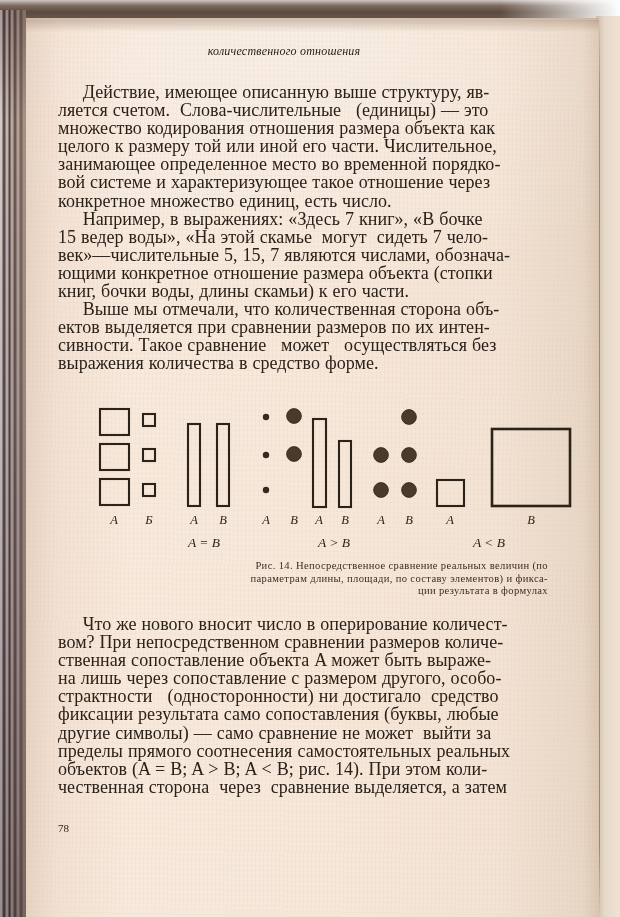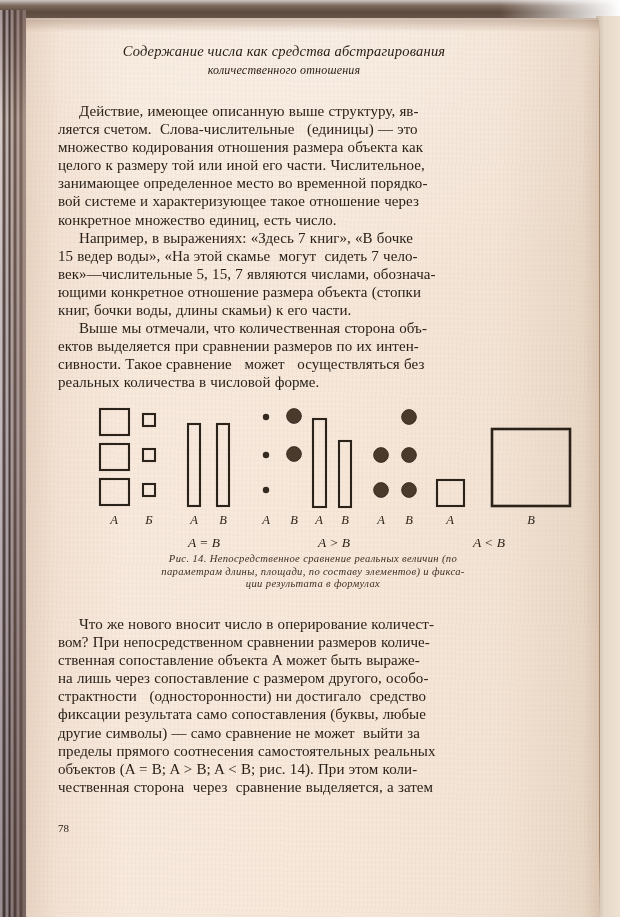--- a/index.html
+++ b/index.html
@@ -120,21 +120,21 @@
     line-height: 19px;
     letter-spacing: 0.2px;
     margin: 0 0 22px 0;
     font-family: "Liberation Serif", serif;
   }
   .heading .ln { display: block; }
   .heading .ln2 { font-size: 12px; }
 
   p.para {
     margin: 0;
-    font-size: 15px;
+    font-size: 18px;
     line-height: 18.1px;
     text-align: justify;
     text-align-last: left;
     letter-spacing: 0.05px;
     word-spacing: 0.4px;
     font-family: "Liberation Serif", serif;
   }
   p.para .ln { display: block; white-space: pre; }
 
   .para-block { margin-bottom: 0px; }
@@ -144,29 +144,28 @@
     position: absolute;
     left: 26px;
     top: 400px;
     width: 573px;
     height: 205px;
   }
   .fig-canvas { position: absolute; left: 0; top: 0; }
   .fig-caption {
     position: absolute;
     left: 52px;
-    top: 153px;
+    top: 160px;
     width: 470px;
-    text-align: center;
+    text-align: right;
     font-size: 10.6px;
     line-height: 12.6px;
     letter-spacing: 0.35px;
     color: #3a2e24;
     font-family: "Liberation Serif", serif;
-    font-style: italic;
   }
   .fig-caption .cl { display: block; }
 
   .pageno {
     position: absolute;
     left: 58px;
     top: 822px;
     font-size: 11px;
     color: #2a2119;
     font-family: "Liberation Serif", serif;
@@ -190,21 +189,20 @@
   <div class="right-seam"></div>
 
   <div class="page">
     <div class="page-top-shadow"></div>
     <div class="page-grain"></div>
   </div>
 
   <div class="content ink-soft">
 
     <div class="heading">
-      <span class="ln ln1">Содержание числа как средства абстрагирования</span>
       <span class="ln ln2">количественного отношения</span>
     </div>
 
     <p class="para para-block">
       <span class="ln">     Действие, имеющее описанную выше структуру, яв-</span>
       <span class="ln">ляется счетом.  Слова-числительные   (единицы) — это</span>
       <span class="ln">множество кодирования отношения размера объекта как</span>
       <span class="ln">целого к размеру той или иной его части. Числительное,</span>
       <span class="ln">занимающее определенное место во временной порядко-</span>
       <span class="ln">вой системе и характеризующее такое отношение через</span>
@@ -216,21 +214,21 @@
       <span class="ln">15 ведер воды», «На этой скамье  могут  сидеть 7 чело-</span>
       <span class="ln">век»—числительные 5, 15, 7 являются числами, обозначa-</span>
       <span class="ln">ющими конкретное отношение размера объекта (стопки</span>
       <span class="ln">книг, бочки воды, длины скамьи) к его части.</span>
     </p>
 
     <p class="para para-block">
       <span class="ln">     Выше мы отмечали, что количественная сторона объ-</span>
       <span class="ln">ектов выделяется при сравнении размеров по их интен-</span>
       <span class="ln">сивности. Такое сравнение   может   осуществляться без</span>
-      <span class="ln">реальных количества в числовой форме.</span>
+      <span class="ln">выражения количества в средство форме.</span>
     </p>
   </div>
 
   <div class="figure ink-soft">
     <svg class="fig-canvas" width="573" height="150" viewBox="0 0 573 150">
       <g fill="none" stroke="#2b2219" stroke-width="2.1">
 
         <rect x="74" y="9" width="29" height="26"></rect>
         <rect x="74" y="44" width="29" height="26"></rect>
         <rect x="74" y="79" width="29" height="26"></rect>

